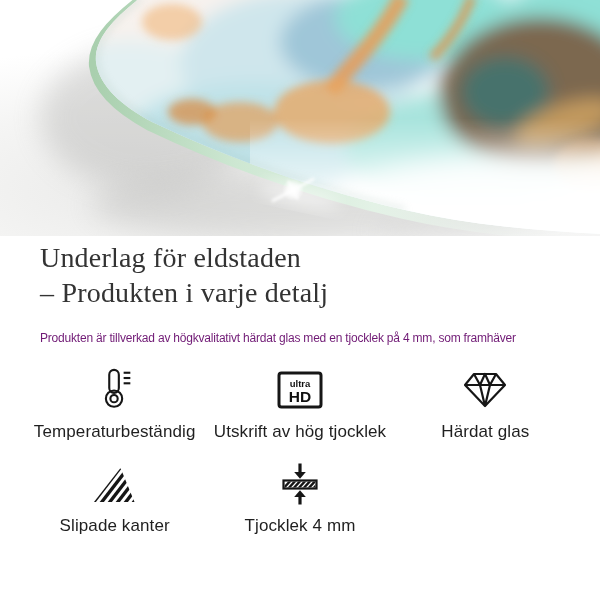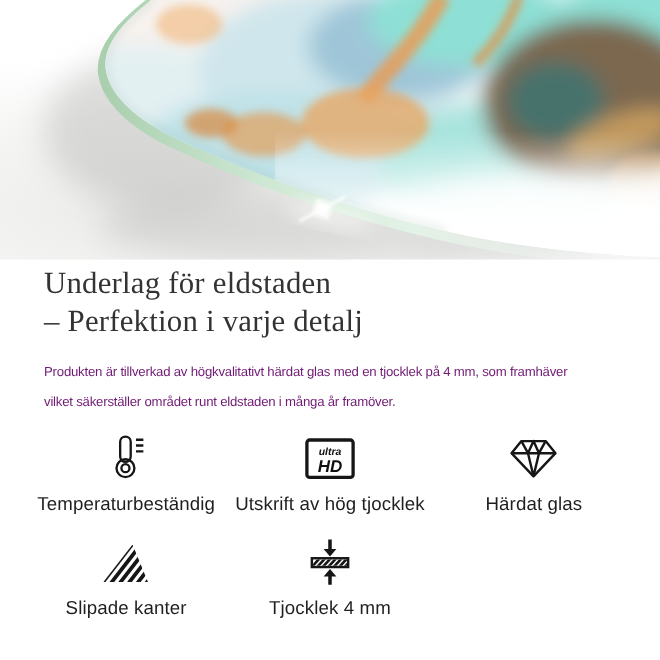--- a/index.html
+++ b/index.html
@@ -30,21 +30,21 @@
     color:#701a75;
   }
   .body-text span{display:block;white-space:nowrap;}
   
   .features{
     display:grid;grid-template-columns:repeat(3,1fr);
     row-gap:18px;
     margin:14px 22px 0;
   }
   .feature{display:flex;flex-direction:column;align-items:center;}
-  .icon-box{height:48px;display:flex;align-items:center;justify-content:center;font-style:italic;}
+  .icon-box{height:48px;display:flex;align-items:center;justify-content:center;}
   .feature-label{
     margin-top:8px;font-size:17px;color:#1f1f1f;letter-spacing:0.1px;
     text-align:center;
   }
   .ico{stroke:#161616;fill:none;stroke-width:2.2;}
   .ico text{stroke:none;fill:#111111;font-family:"Liberation Sans",sans-serif;}
 </style>
 </head>
 <body>
 
@@ -129,26 +129,25 @@
       <g transform="rotate(-28 293 190)" stroke="#ffffff" stroke-linecap="round" filter="url(#b2)">
         <line x1="270" y1="190" x2="316" y2="190" stroke-width="2.4"></line>
         <line x1="293" y1="180" x2="293" y2="200" stroke-width="2"></line>
       </g>
     </g>
   </svg>
 </div>
 
 <h1>
   <span>Underlag för eldstaden</span>
-  <span>– Perfektion i varje detalj</span>
+  <span>– Produkten i varje detalj</span>
 </h1>
 
 <p class="body-text">
   <span>Produkten är tillverkad av högkvalitativt härdat glas med en tjocklek på 4 mm, som framhäver</span>
-  <span>vilket säkerställer området runt eldstaden i många år framöver.</span>
 </p>
 
 <div class="features">
 
   <div class="feature">
     <div class="icon-box">
       <svg class="ico" width="40" height="46" viewBox="0 0 40 48">
         <rect x="14" y="3" width="10" height="24" rx="5"></rect>
         <circle cx="19" cy="33" r="8.5"></circle>
         <circle cx="19" cy="33" r="3.8"></circle>

